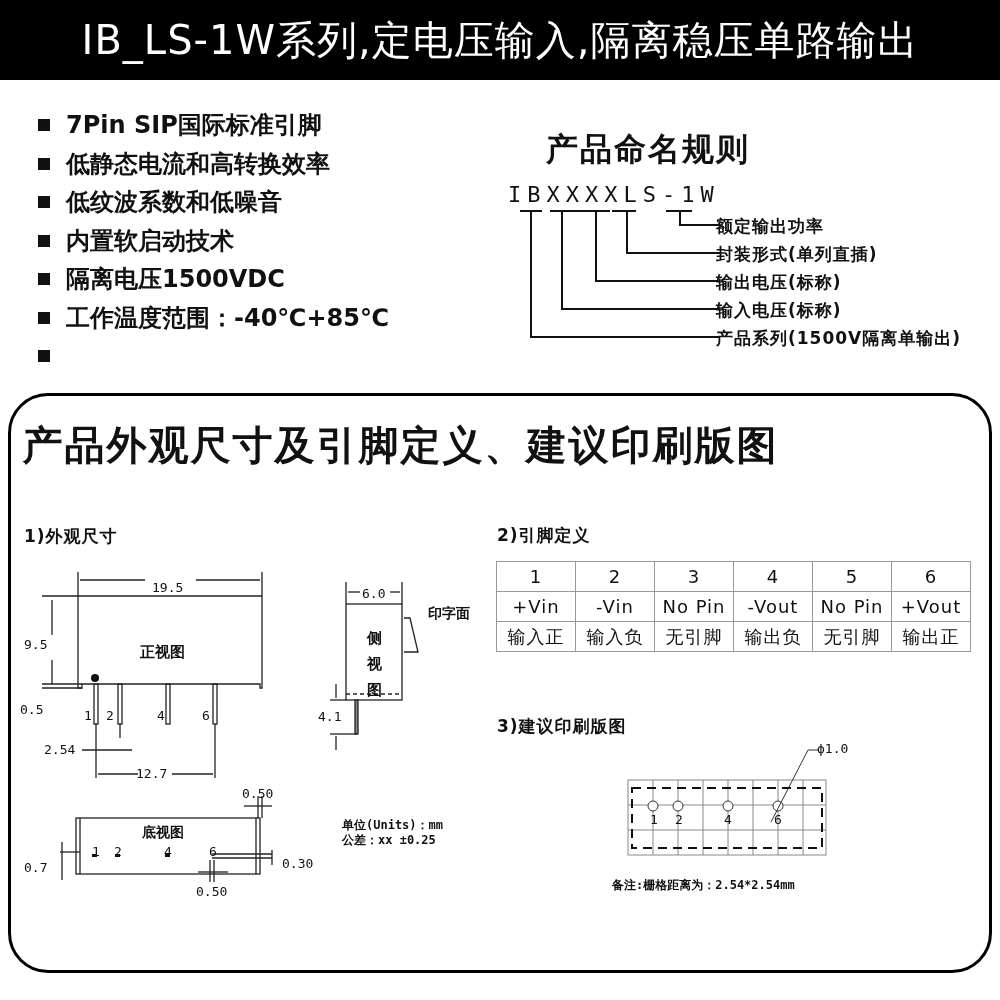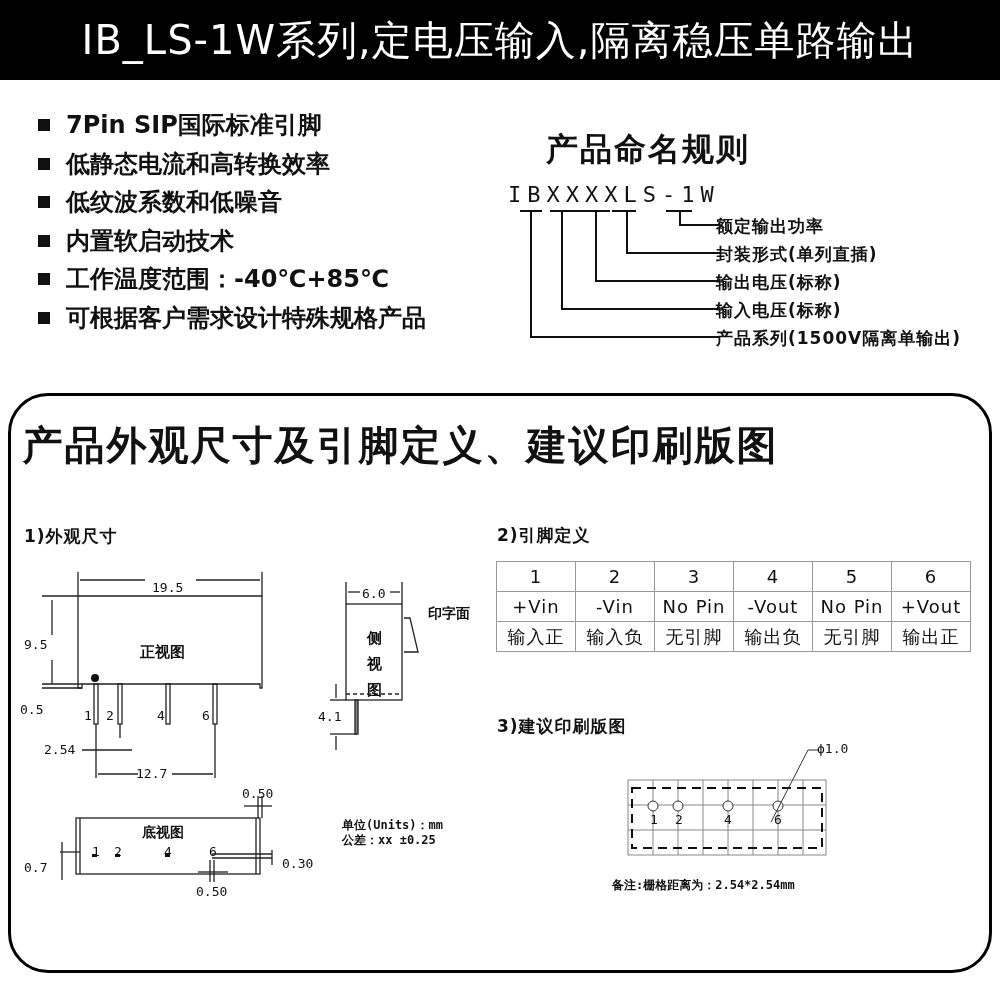--- a/index.html
+++ b/index.html
@@ -42,25 +42,28 @@
   <div class="feat">
       <span class="sq"></span>
       <span>低纹波系数和低噪音</span>
     </div>
   <div class="feat">
       <span class="sq"></span>
       <span>内置软启动技术</span>
     </div>
   <div class="feat">
       <span class="sq"></span>
+      <span>隔离电压1500VDC</span>
+    </div>
+  <div class="feat">
+      <span class="sq"></span>
       <span>工作温度范围：-40℃+85℃</span>
     </div>
   <div class="feat">
       <span class="sq"></span>
-      <span>可根据客户需求设计特殊规格产品</span>
     </div>
 </div>
 
 <div class="abs naming-title">产品命名规则</div>
 <div class="abs naming-code">IBXXXXLS-1W</div>
 <svg class="abs" style="left:500px;top:205px" width="500" height="150">
   <g stroke="#111" stroke-width="2" fill="none">
 
     <line x1="20" y1="6" x2="42" y2="6"></line>
     <line x1="50" y1="6" x2="102" y2="6"></line>

